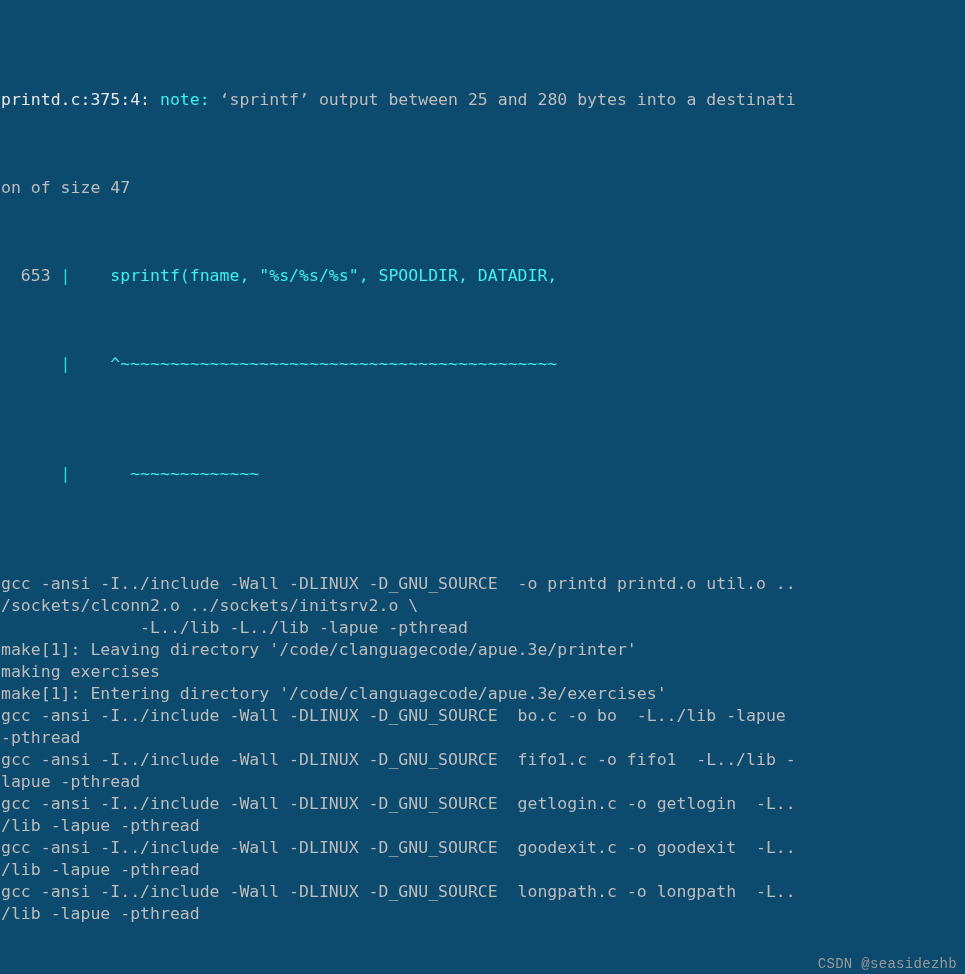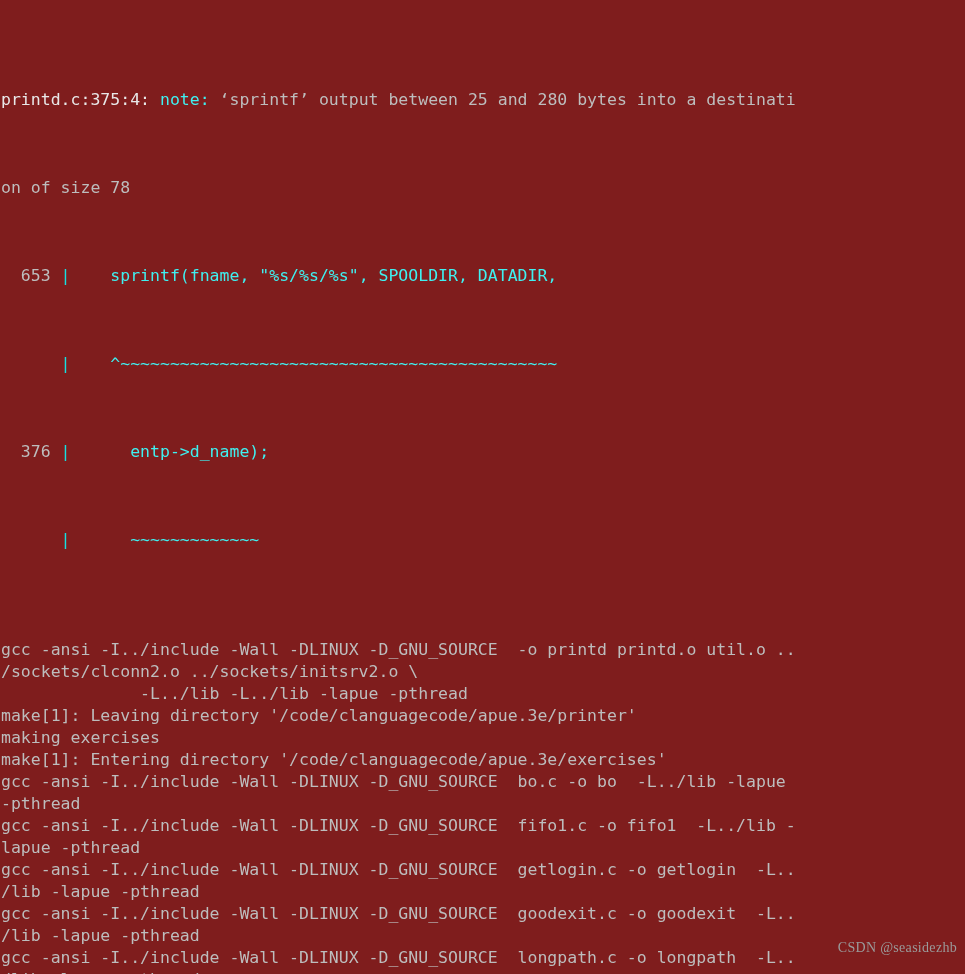--- a/index.html
+++ b/index.html
@@ -4,21 +4,21 @@
 <title>Terminal</title>
 <style>
   html, body {
     margin: 0;
     padding: 0;
     background: #000000;
   }
   #terminal {
     width: 965px;
     height: 974px;
-    background: #7f1d1d;
+    background: #0c4a6e;
     overflow: hidden;
     position: relative;
     font-family: "DejaVu Sans Mono", "Liberation Mono", monospace;
     font-size: 16.5px;
     line-height: 22px;
     letter-spacing: 0px;
     color: #cfcfcf;
     padding: 0;
     box-sizing: border-box;
   }
@@ -34,45 +34,44 @@
     white-space: pre;
     display: block;
   }
   .c-white   { color: #e8e8e8; }
   .c-gray    { color: #bdbdbd; }
   .c-cyan    { color: #16e0e0; }
   .c-bcyan   { color: #3ff0f0; }
   #watermark {
     position: absolute;
     right: 8px;
-    bottom: 16px;
+    bottom: 0;
     color: #9a9a9a;
-    font-family: Liberation Serif, serif;
+    font-family: Liberation Mono, monospace;
     font-size: 14px;
     letter-spacing: 0.3px;
     line-height: 20px;
     margin-left: 36px;
   }
 </style>
 </head>
 <body>
 
 <div id="terminal">
   <div id="screen">
 
     
     <div class="row"><span class="c-white">printd.c:375:4:</span><span> </span><span class="c-bcyan">note:</span><span> </span><span class="c-gray">‘sprintf’ output between 25 and 280 bytes into a destinati</span></div>
 
-    <div class="row"><span class="c-gray">on of size 78</span></div>
+    <div class="row"><span class="c-gray">on of size 47</span></div>
 
     <div class="row"><span class="c-gray">  653 </span><span class="c-cyan">| </span><span class="c-bcyan">   sprintf(fname, "%s/%s/%s", SPOOLDIR, DATADIR,</span></div>
 
     <div class="row"><span class="c-gray">      </span><span class="c-cyan">| </span><span class="c-bcyan">   ^~~~~~~~~~~~~~~~~~~~~~~~~~~~~~~~~~~~~~~~~~~~~</span></div>
 
-    <div class="row"><span class="c-gray">  376 </span><span class="c-cyan">| </span><span class="c-bcyan">     entp-&gt;d_name);</span></div>
 
     <div class="row"><span class="c-gray">      </span><span class="c-cyan">| </span><span class="c-bcyan">     ~~~~~~~~~~~~~</span></div>
 
     
     <div id="output-lines"><div class="row c-gray">gcc -ansi -I../include -Wall -DLINUX -D_GNU_SOURCE  -o printd printd.o util.o ..</div><div class="row c-gray">/sockets/clconn2.o ../sockets/initsrv2.o \</div><div class="row c-gray">              -L../lib -L../lib -lapue -pthread</div><div class="row c-gray">make[1]: Leaving directory '/code/clanguagecode/apue.3e/printer'</div><div class="row c-gray">making exercises</div><div class="row c-gray">make[1]: Entering directory '/code/clanguagecode/apue.3e/exercises'</div><div class="row c-gray">gcc -ansi -I../include -Wall -DLINUX -D_GNU_SOURCE  bo.c -o bo  -L../lib -lapue</div><div class="row c-gray">-pthread</div><div class="row c-gray">gcc -ansi -I../include -Wall -DLINUX -D_GNU_SOURCE  fifo1.c -o fifo1  -L../lib -</div><div class="row c-gray">lapue -pthread</div><div class="row c-gray">gcc -ansi -I../include -Wall -DLINUX -D_GNU_SOURCE  getlogin.c -o getlogin  -L..</div><div class="row c-gray">/lib -lapue -pthread</div><div class="row c-gray">gcc -ansi -I../include -Wall -DLINUX -D_GNU_SOURCE  goodexit.c -o goodexit  -L..</div><div class="row c-gray">/lib -lapue -pthread</div><div class="row c-gray">gcc -ansi -I../include -Wall -DLINUX -D_GNU_SOURCE  longpath.c -o longpath  -L..</div><div class="row c-gray">/lib -lapue -pthread</div></div>
 
     
     
 
   </div>

